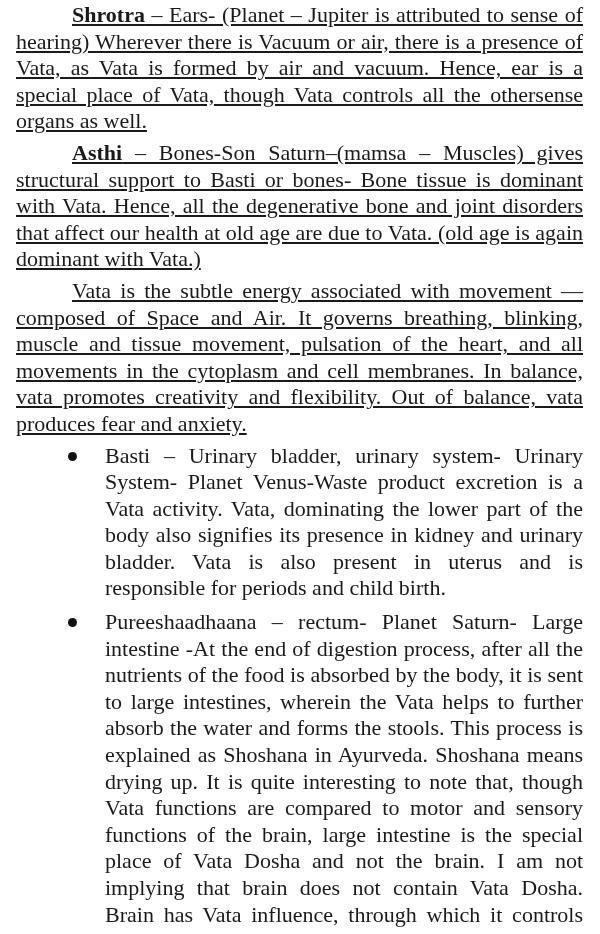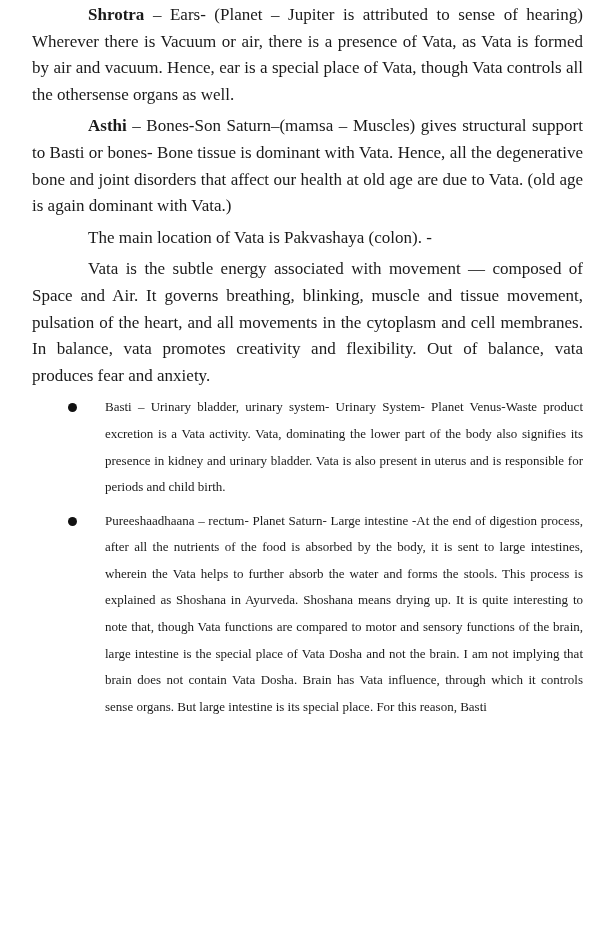--- a/index.html
+++ b/index.html
@@ -2,50 +2,49 @@
 <html><head>
 <meta charset="utf-8">
 <style>
   html, body { margin: 0; padding: 0; background: #ffffff; }
   body {
     width: 600px; height: 934px; overflow: hidden; position: relative;
     font-family: "Liberation Serif", serif; color: #1a1a1a;
   }
   .page { position: absolute; left: 16px; top: 2px; width: 567px; }
   .para {
-    font-size: 17px; line-height: 26.6px; text-align: justify;
-    text-indent: 56px; margin: 0 0 5px 16px;
+    font-size: 22px; line-height: 26.6px; text-align: justify;
+    text-indent: 56px; margin: 0 0 5px 0; text-decoration: underline;
   }
   .para b { font-weight: bold; }
   .heading {
     font-family: "Liberation Serif", serif; font-weight: bold;
     font-size: 21px; margin: 14px 0 18px 0; line-height: 28px;
   }
   ul.bullets { list-style: none; margin: 0; padding: 0; }
   ul.bullets li {
     position: relative; padding-left: 89px;
-    font-size: 13px; line-height: 26.6px; text-align: justify;
+    font-size: 22px; line-height: 26.6px; text-align: justify;
     margin-bottom: 7px;
   }
   ul.bullets li .dot {
     position: absolute; left: 52px; top: 9px; width: 9px; height: 9px;
     border-radius: 50%; background: #111;
   }
 </style>
 </head>
 <body>
 
 <div class="page">
 
   <p class="para"><b>Shrotra</b><span> – Ears- (Planet – Jupiter is attributed to sense of hearing) Wherever there is Vacuum or air, there is a presence of Vata, as Vata is formed by air and vacuum. Hence, ear is a special place of Vata, though Vata controls all the othersense organs as well.</span></p>
 
   <p class="para"><b>Asthi</b><span> – Bones-Son Saturn–(mamsa – Muscles) gives structural support to Basti or bones- Bone tissue is dominant with Vata. Hence, all the degenerative bone and joint disorders that affect our health at old age are due to Vata. (old age is again dominant with Vata.)</span></p>
 
 
-  <p class="para"><span>The main location of Vata is Pakvashaya (colon). -</span></p>
 
   <p class="para"><span>Vata is the subtle energy associated with movement — composed of Space and Air. It governs breathing, blinking, muscle and tissue movement, pulsation of the heart, and all movements in the cytoplasm and cell membranes. In balance, vata promotes creativity and flexibility. Out of balance, vata produces fear and anxiety.</span></p>
 
 
   <ul class="bullets">
     <li>
       <span class="dot"></span>
       <span>Basti – Urinary bladder, urinary system- Urinary System- Planet Venus-Waste product excretion is a Vata activity. Vata, dominating the lower part of the body also signifies its presence in kidney and urinary bladder. Vata is also present in uterus and is responsible for periods and child birth.</span>
     </li>
     <li>

